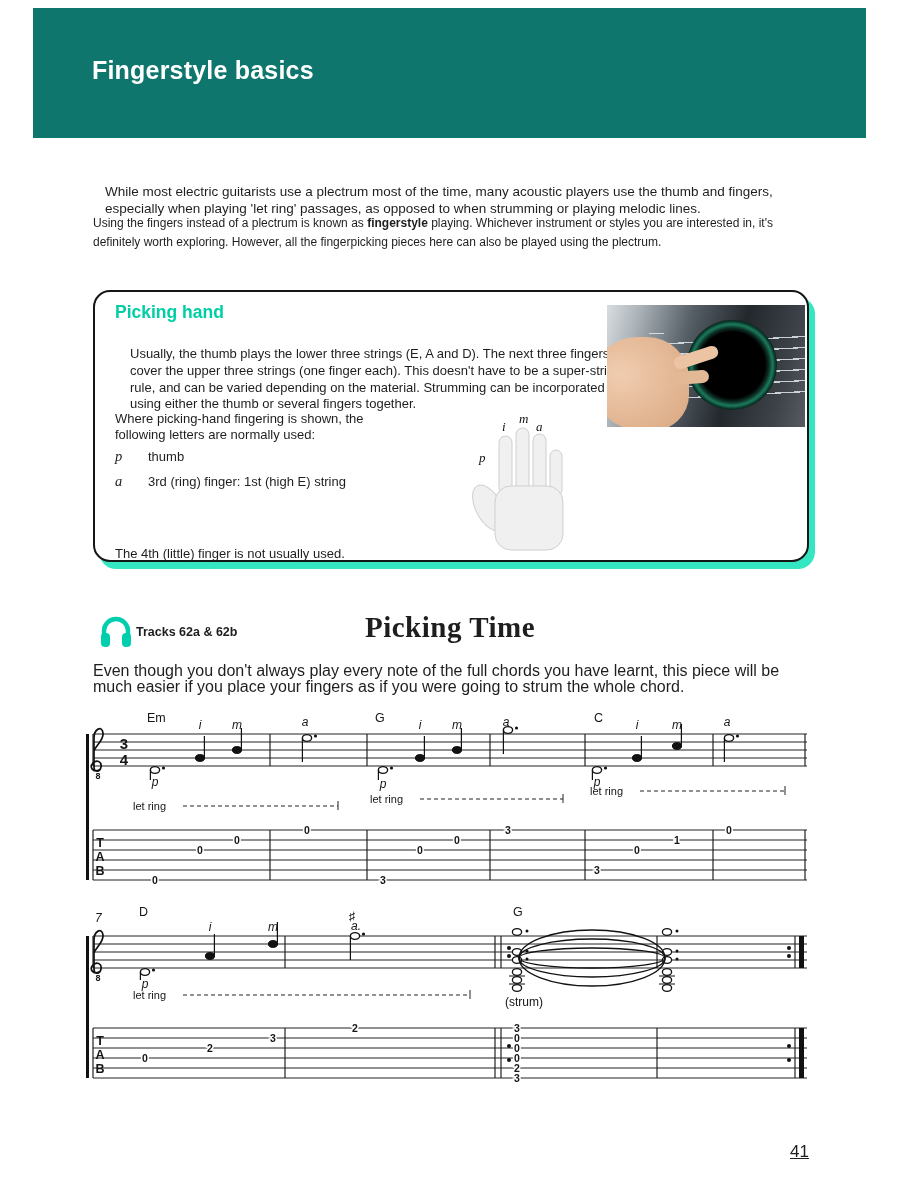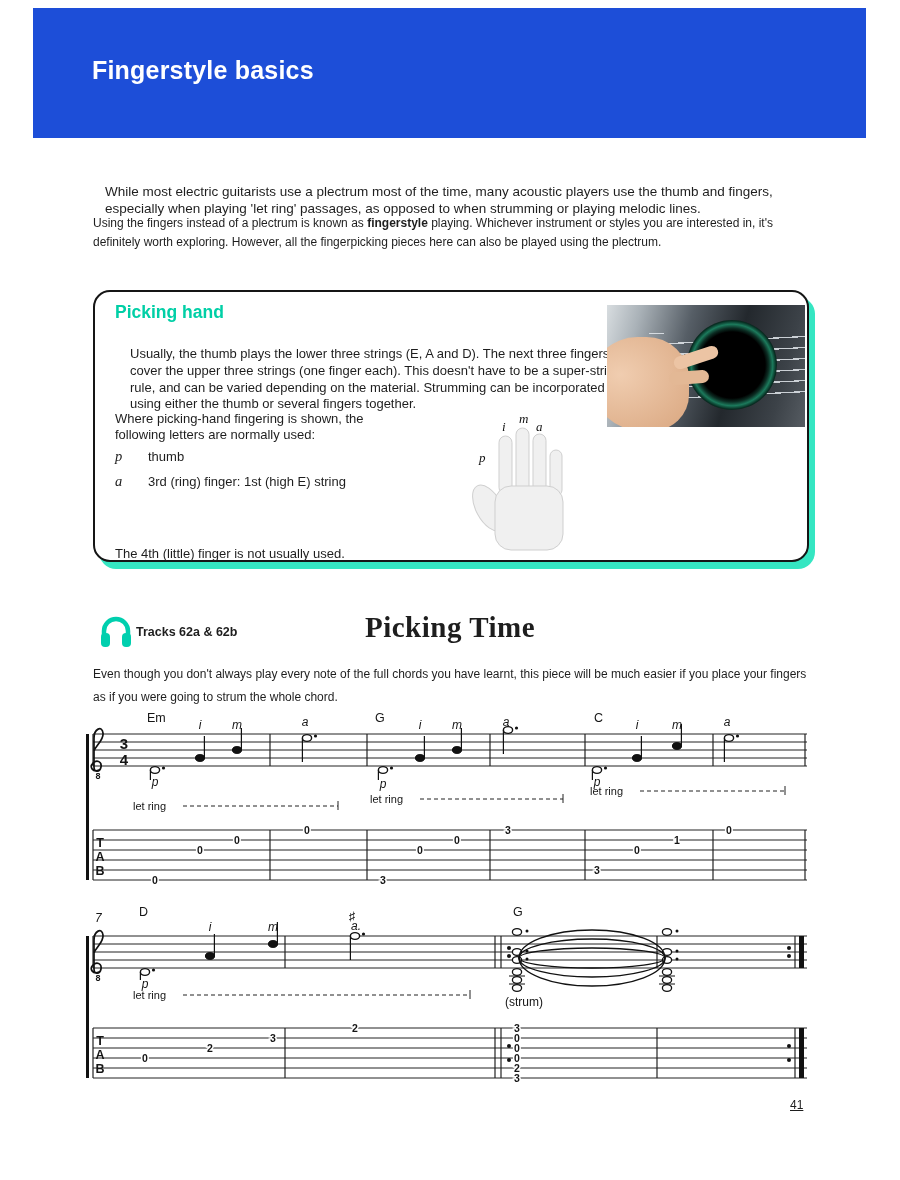--- a/index.html
+++ b/index.html
@@ -1,20 +1,20 @@
 <!DOCTYPE html>
 <html><head>
 <meta charset="utf-8">
 <style>
   html,body{margin:0;padding:0;background:#e9e9e9;}
   .page{position:relative;width:900px;height:1180px;margin:0 auto;background:#ffffff;
         font-family:"Liberation Sans",sans-serif;color:#1e1e1e;overflow:hidden;}
 
   
-  .banner{position:absolute;left:33px;top:8px;width:833px;height:130px;background:#1d4ed8;}
+  .banner{position:absolute;left:33px;top:8px;width:833px;height:130px;background:#0f766e;}
   .banner h1{position:absolute;left:59px;top:48px;margin:0;font-size:25px;font-weight:bold;
              color:#ffffff;letter-spacing:.2px;}
 
   
   .intro1{position:absolute;left:93px;top:171px;width:718px;font-size:13.5px;line-height:17px;margin:12px;}
   .intro2{position:absolute;left:93px;top:214px;width:718px;font-size:12px;line-height:18.5px;margin:0;}
 
   
   .phbox{position:absolute;left:93px;top:290px;width:716px;height:272px;box-sizing:border-box;
          border:2px solid #151515;border-radius:17px;background:#fff;box-shadow:6px 7px 0 #35e6c2;}
@@ -42,40 +42,40 @@
 
   .hand-svg{position:absolute;left:362px;top:122px;}
   .hand-svg .hl{font-family:"Liberation Serif",serif;font-style:italic;font-size:13px;fill:#111;}
 
   
   .tracks{position:absolute;left:98px;top:610px;width:220px;height:42px;}
   .hp-icon{position:absolute;left:0;top:0;}
   .tracks-label{position:absolute;left:38px;top:15px;font-size:12.5px;font-weight:bold;}
   .piece-title{position:absolute;left:250px;top:611px;width:400px;text-align:center;margin:0;
                font-family:Liberation Serif, serif;font-size:29px;font-weight:bold;letter-spacing:.5px;}
-  .piece-desc{position:absolute;left:93px;top:663px;width:726px;font-size:12px;line-height:23px;margin:0;}
+  .piece-desc{position:absolute;left:93px;top:663px;width:726px;font-size:16px;line-height:16px;margin:0;}
 
   
   .sys{position:absolute;}
   .sys1{left:85px;top:706px;}
   .sys2{left:85px;top:898px;}
   .sys text{fill:#151515;font-family:"Liberation Sans",sans-serif;}
   .chord{font-size:12.5px;}
   .fing{font-family:"Liberation Serif",serif;font-style:italic;font-size:12px;text-anchor:middle;}
   .plab{font-family:"Liberation Serif",serif;font-style:italic;font-size:12px;text-anchor:middle;}
   .lr{font-size:11px;}
   .tabnum{font-size:10.5px;font-weight:bold;text-anchor:middle;paint-order:stroke;stroke:#ffffff;stroke-width:3px;}
   .tabletter{font-size:12.5px;font-weight:bold;text-anchor:middle;}
   .ts{font-family:"Liberation Serif",serif;font-weight:bold;font-size:15px;text-anchor:middle;}
   .oct{font-size:9px;font-weight:bold;text-anchor:middle;}
   .mnum{font-family:"Liberation Serif",serif;font-style:italic;font-size:12px;}
   .sharp{font-size:12px;font-weight:bold;fill:#00cfa6;text-anchor:middle;}
   .strum{font-size:12px;}
 
-  .pagenum{position:absolute;left:790px;top:1098px;font-size:12px;text-decoration:underline;}
+  .pagenum{position:absolute;left:790px;top:1142px;font-size:17px;text-decoration:underline;}
 </style>
 </head>
 <body>
 
 <div class="page">
 
   <header class="banner">
     <h1>Fingerstyle basics</h1>
   </header>
 

